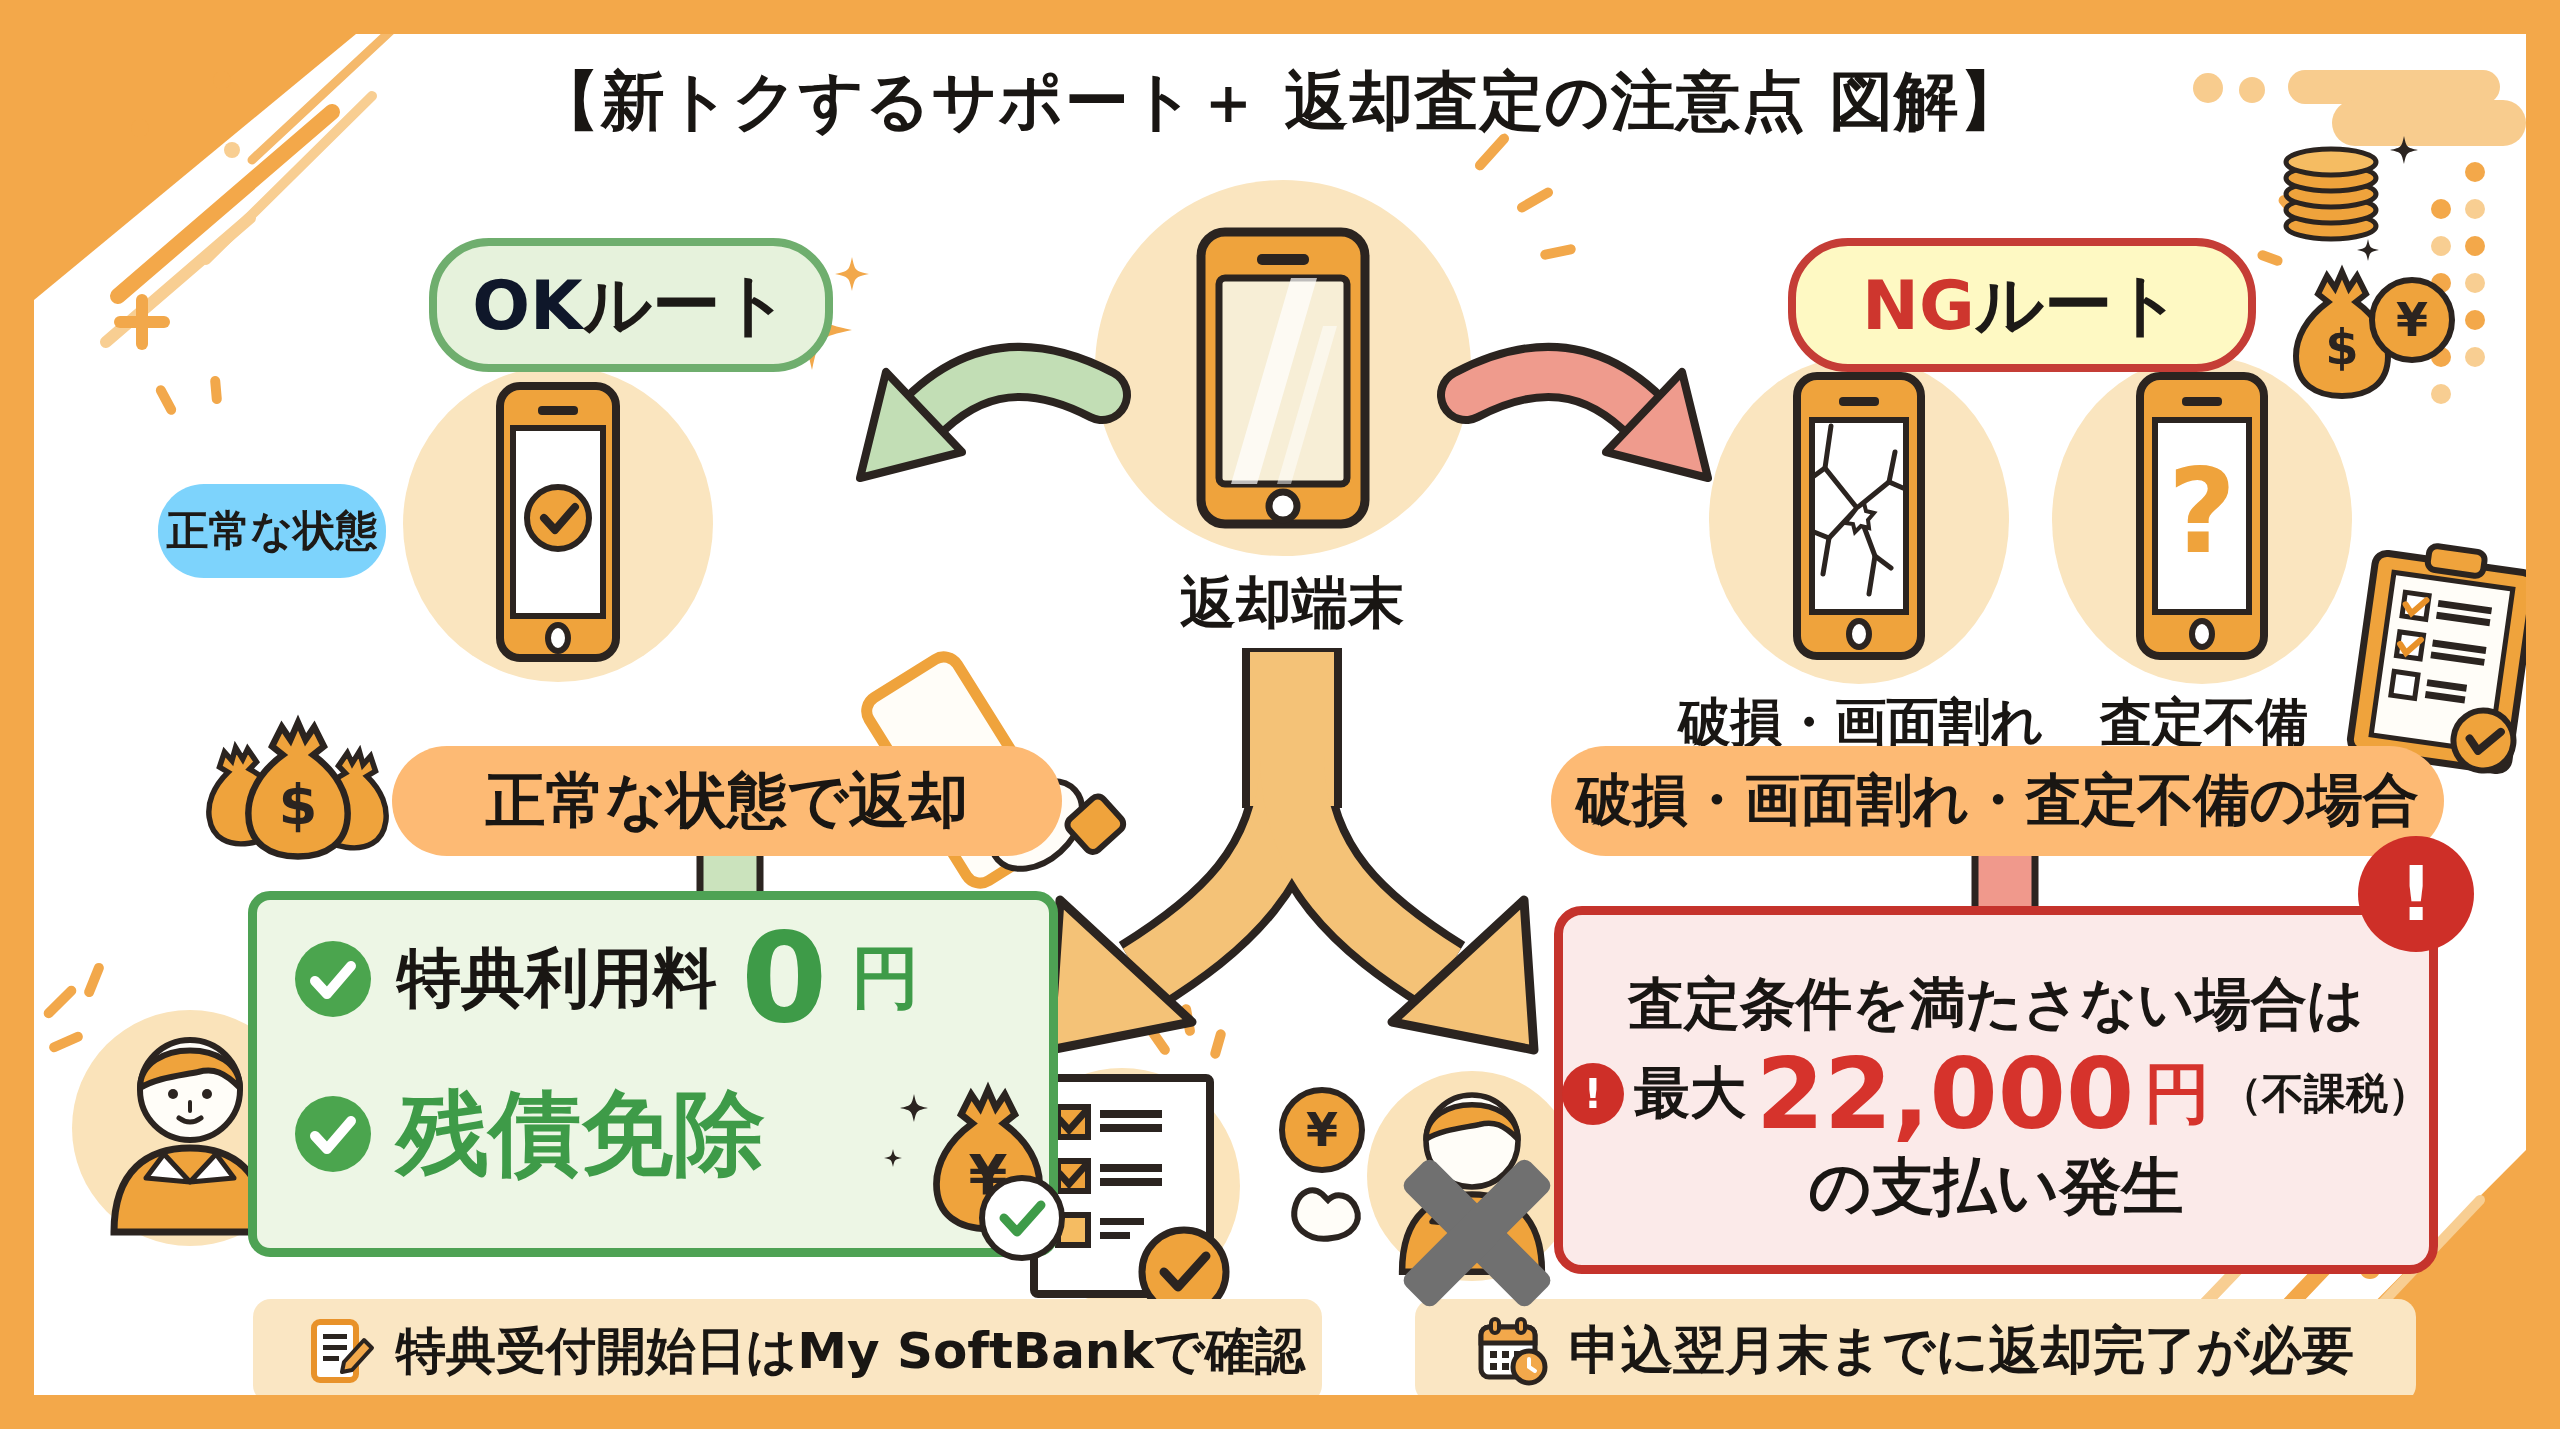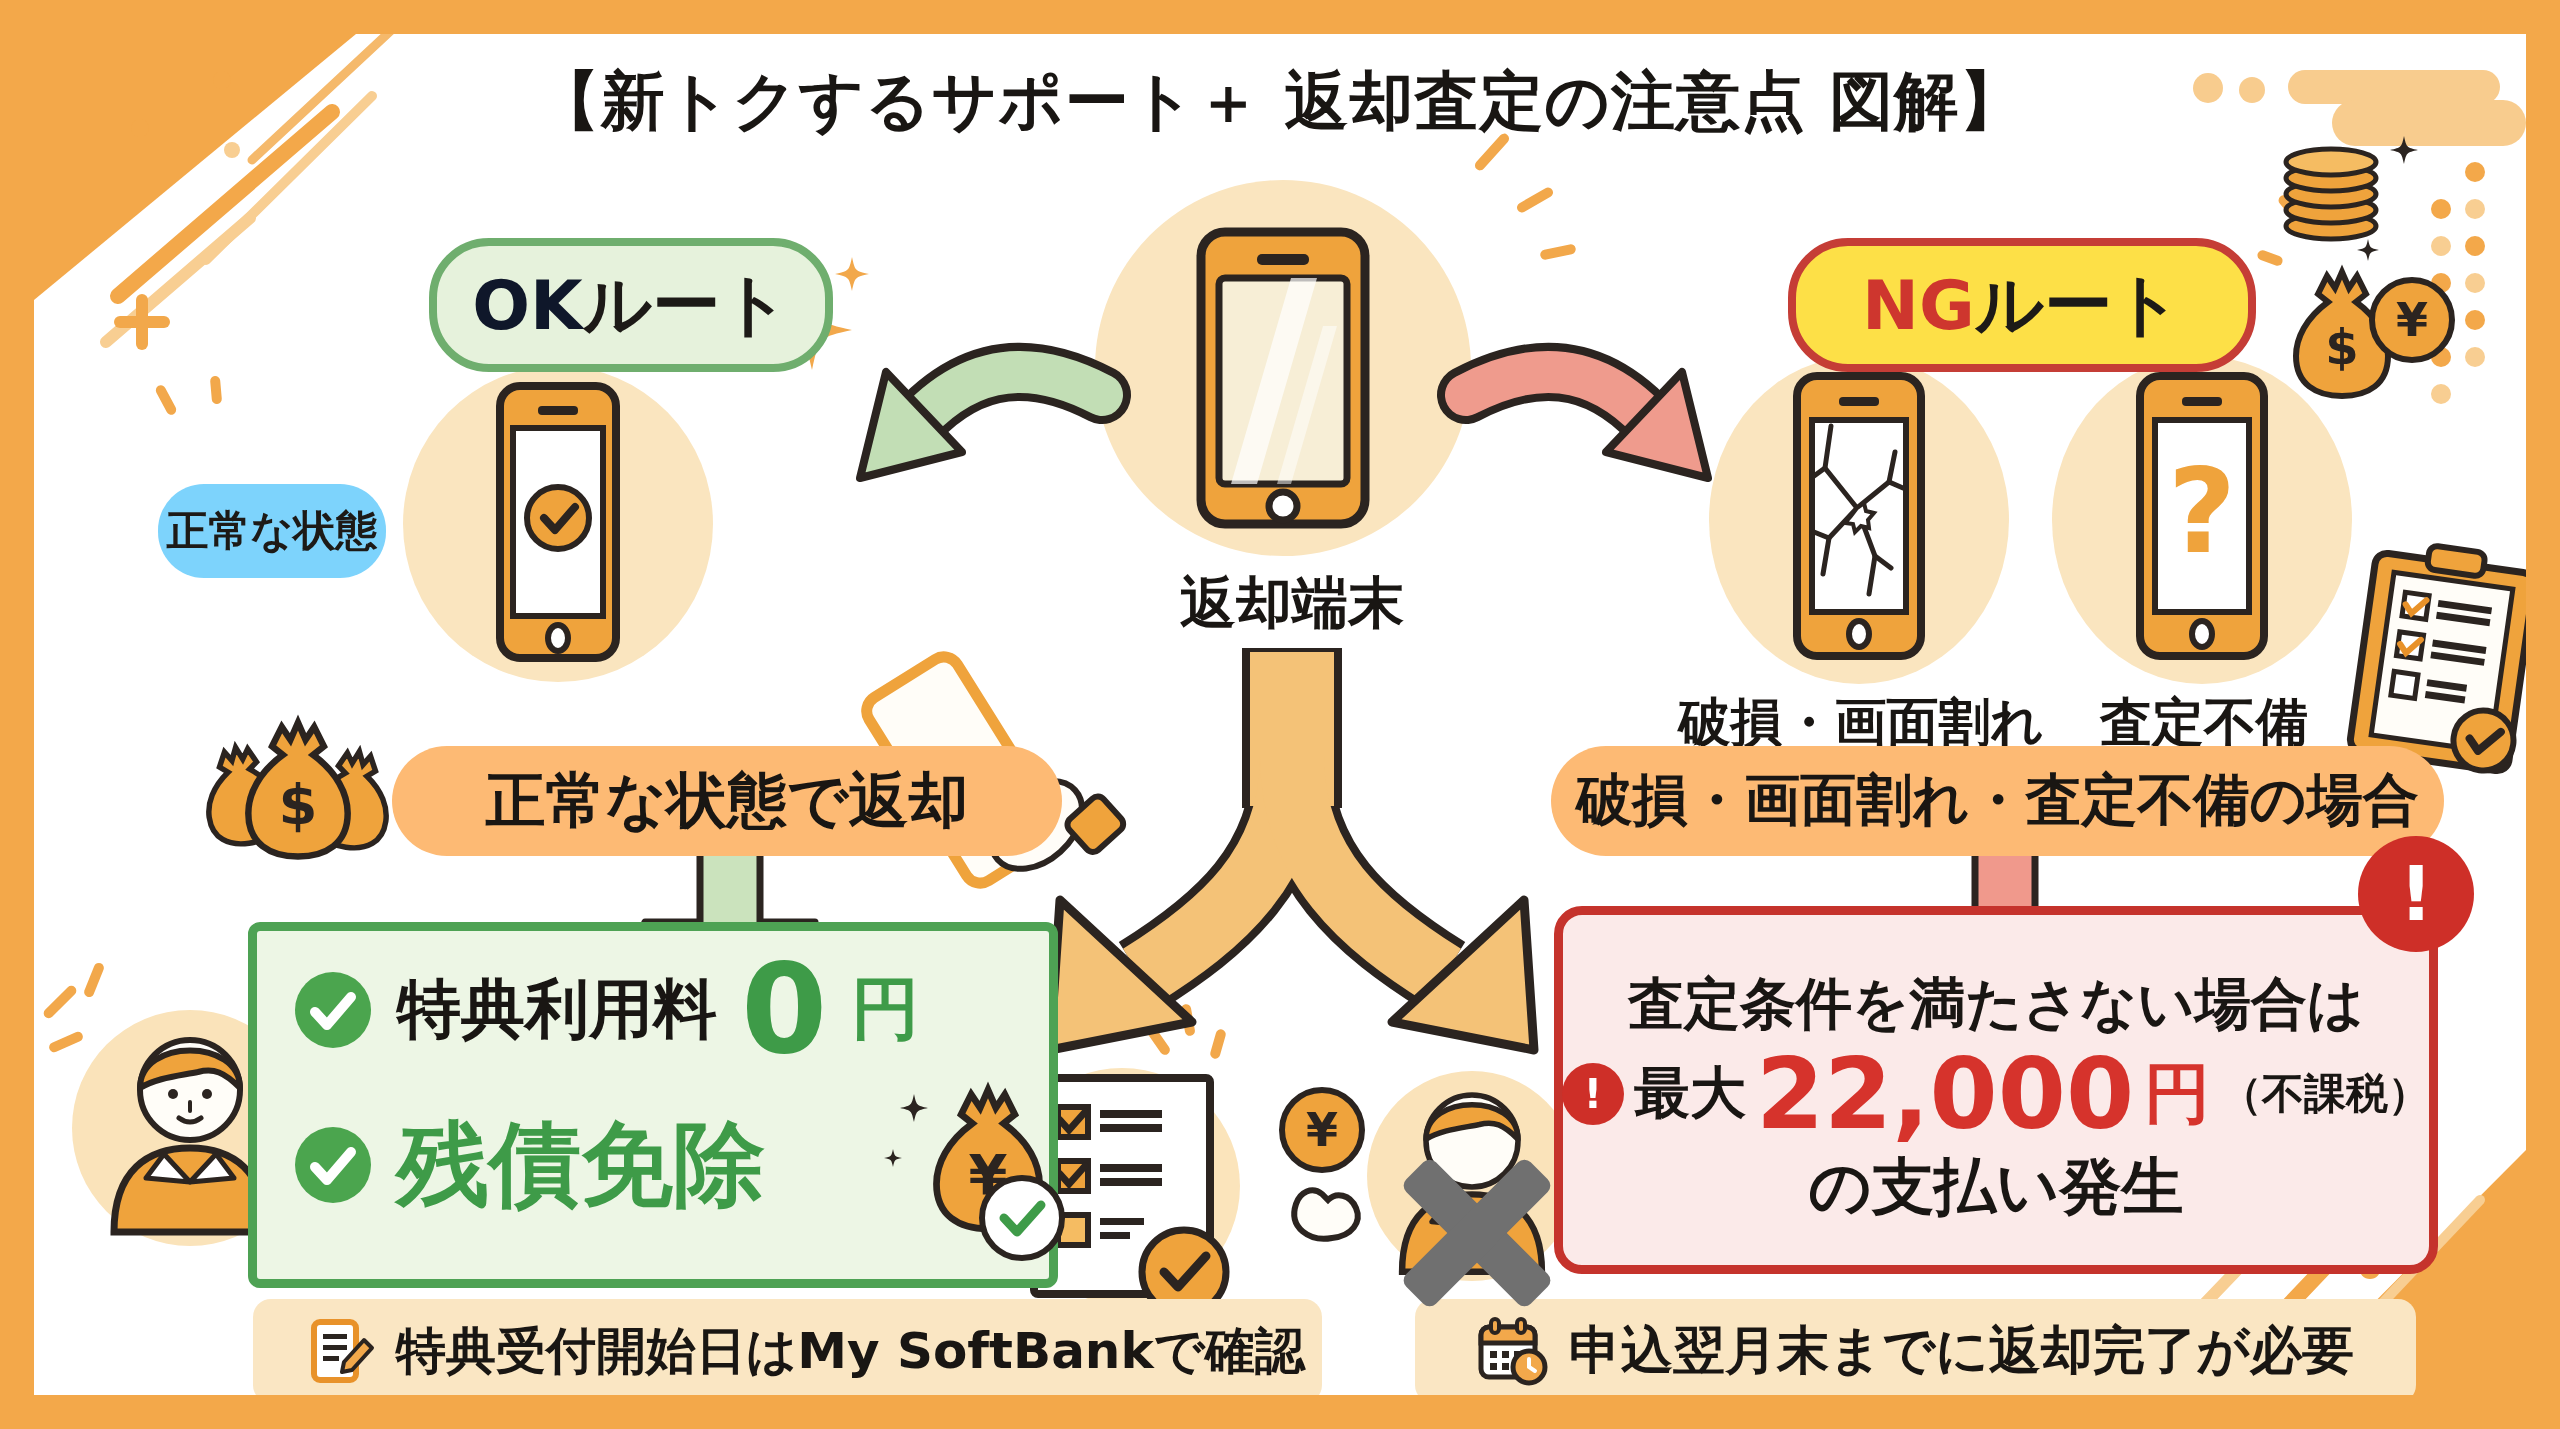--- a/index.html
+++ b/index.html
@@ -14,37 +14,37 @@
   .frame{position:absolute;inset:0;border:34px solid #F3A84A;pointer-events:none;z-index:5;}
   svg.layer{position:absolute;left:0;top:0;z-index:1;}
   svg.layer.top{z-index:3;}
   .ovl{z-index:2;}
 
   .title{left:0;top:58px;width:2560px;text-align:center;font-size:64px;font-weight:800;letter-spacing:1px;color:#191613;}
 
   .pill{display:flex;align-items:center;justify-content:center;font-size:68px;font-weight:800;border-radius:60px;}
   .pill-ok{left:429px;top:238px;width:388px;height:118px;background:#E6F2DC;border:8px solid #6FAE6E;}
   .pill-ok .accent{color:#0f172a;}
-  .pill-ng{left:1788px;top:238px;width:452px;height:118px;background:#fde047;border:8px solid #C53D36;}
+  .pill-ng{left:1788px;top:238px;width:452px;height:118px;background:#fef9c3;border:8px solid #C53D36;}
   .pill-ng .accent{color:#CE362E;}
   .pill .rest{color:#1d1a17;}
 
   .bubble{background:#7dd3fc;border-radius:46px;display:flex;align-items:center;justify-content:center;font-weight:700;}
   .bubble-normal{left:158px;top:484px;width:228px;height:94px;font-size:42px;}
 
   .plainlabel{font-weight:800;text-align:center;color:#191613;}
   .label-device{left:1140px;top:566px;width:304px;font-size:56px;}
   .label-damage{left:1661px;top:688px;width:400px;font-size:52px;}
   .label-deficiency{left:2024px;top:688px;width:360px;font-size:52px;}
 
   .banner{background:#fdba74;border-radius:56px;display:flex;align-items:center;justify-content:center;font-weight:800;color:#191613;}
   .banner-ok{left:392px;top:746px;width:670px;height:110px;font-size:60px;}
   .banner-ng{left:1551px;top:746px;width:893px;height:110px;font-size:56px;}
 
-  .box-green{left:248px;top:922px;width:792px;height:348px;background:#EDF6E5;border:9px solid #4EA254;border-radius:12px;}
+  .box-green{left:248px;top:891px;width:792px;height:348px;background:#EDF6E5;border:9px solid #4EA254;border-radius:22px;}
   .brow{position:absolute;left:36px;display:flex;align-items:center;gap:24px;}
   .brow1{top:26px;}
   .brow2{top:172px;}
   .brow .blabel{font-size:64px;font-weight:800;color:#191613;white-space:nowrap;}
   .brow .bzero{font-size:124px;font-weight:800;color:#3E9B48;line-height:.85;}
   .brow .bunit{font-size:68px;font-weight:800;color:#3E9B48;}
   .brow .bgreen{font-size:92px;font-weight:800;color:#3E9B48;white-space:nowrap;}
 
   .box-red{left:1554px;top:906px;width:866px;height:350px;background:#FBEAE9;border:9px solid #C5332C;border-radius:28px;
            display:flex;flex-direction:column;align-items:center;justify-content:center;gap:6px;}

